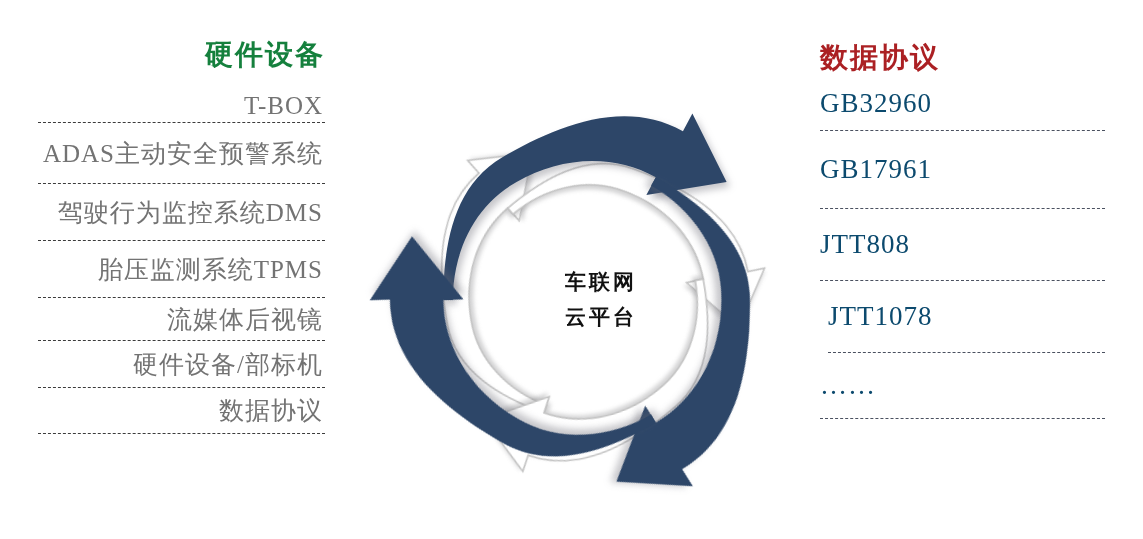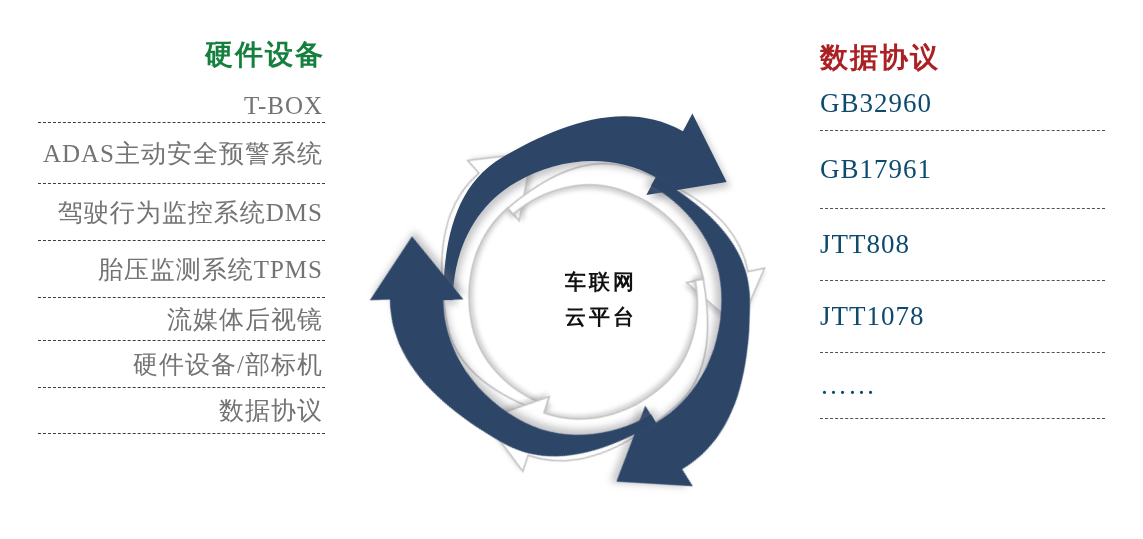--- a/index.html
+++ b/index.html
@@ -35,21 +35,21 @@
     line-height:36px; letter-spacing:2px; margin-bottom:0;
   }
   .proto-row {
     display:flex; align-items:center; justify-content:flex-start;
     border-bottom:1px dashed #4a5160;
     font-size:27px; letter-spacing:1px; color:#0c4a6e; white-space:nowrap;
   }
   .proto-row:nth-child(1){height:55px;}
   .proto-row:nth-child(2){height:78px;}
   .proto-row:nth-child(3){height:72px;}
-  .proto-row:nth-child(4){height:72px;}
+  .proto-row:nth-child(4){height:72px;margin-left:8px;}
   .proto-row:nth-child(5){height:66px;}
   .proto-row:nth-child(6){height:52px;}
   
   .swirl { position:absolute; left:370px; top:85px; width:430px; height:430px; }
   .swirl svg { position:absolute; left:0; top:0; overflow:visible; }
   .arrow-white {
     fill:#ffffff; stroke:#c4c4c4; stroke-width:1.6;
     filter:drop-shadow(2px 3px 2px rgba(125,125,130,0.35));
   }
   .arrow-navy {

